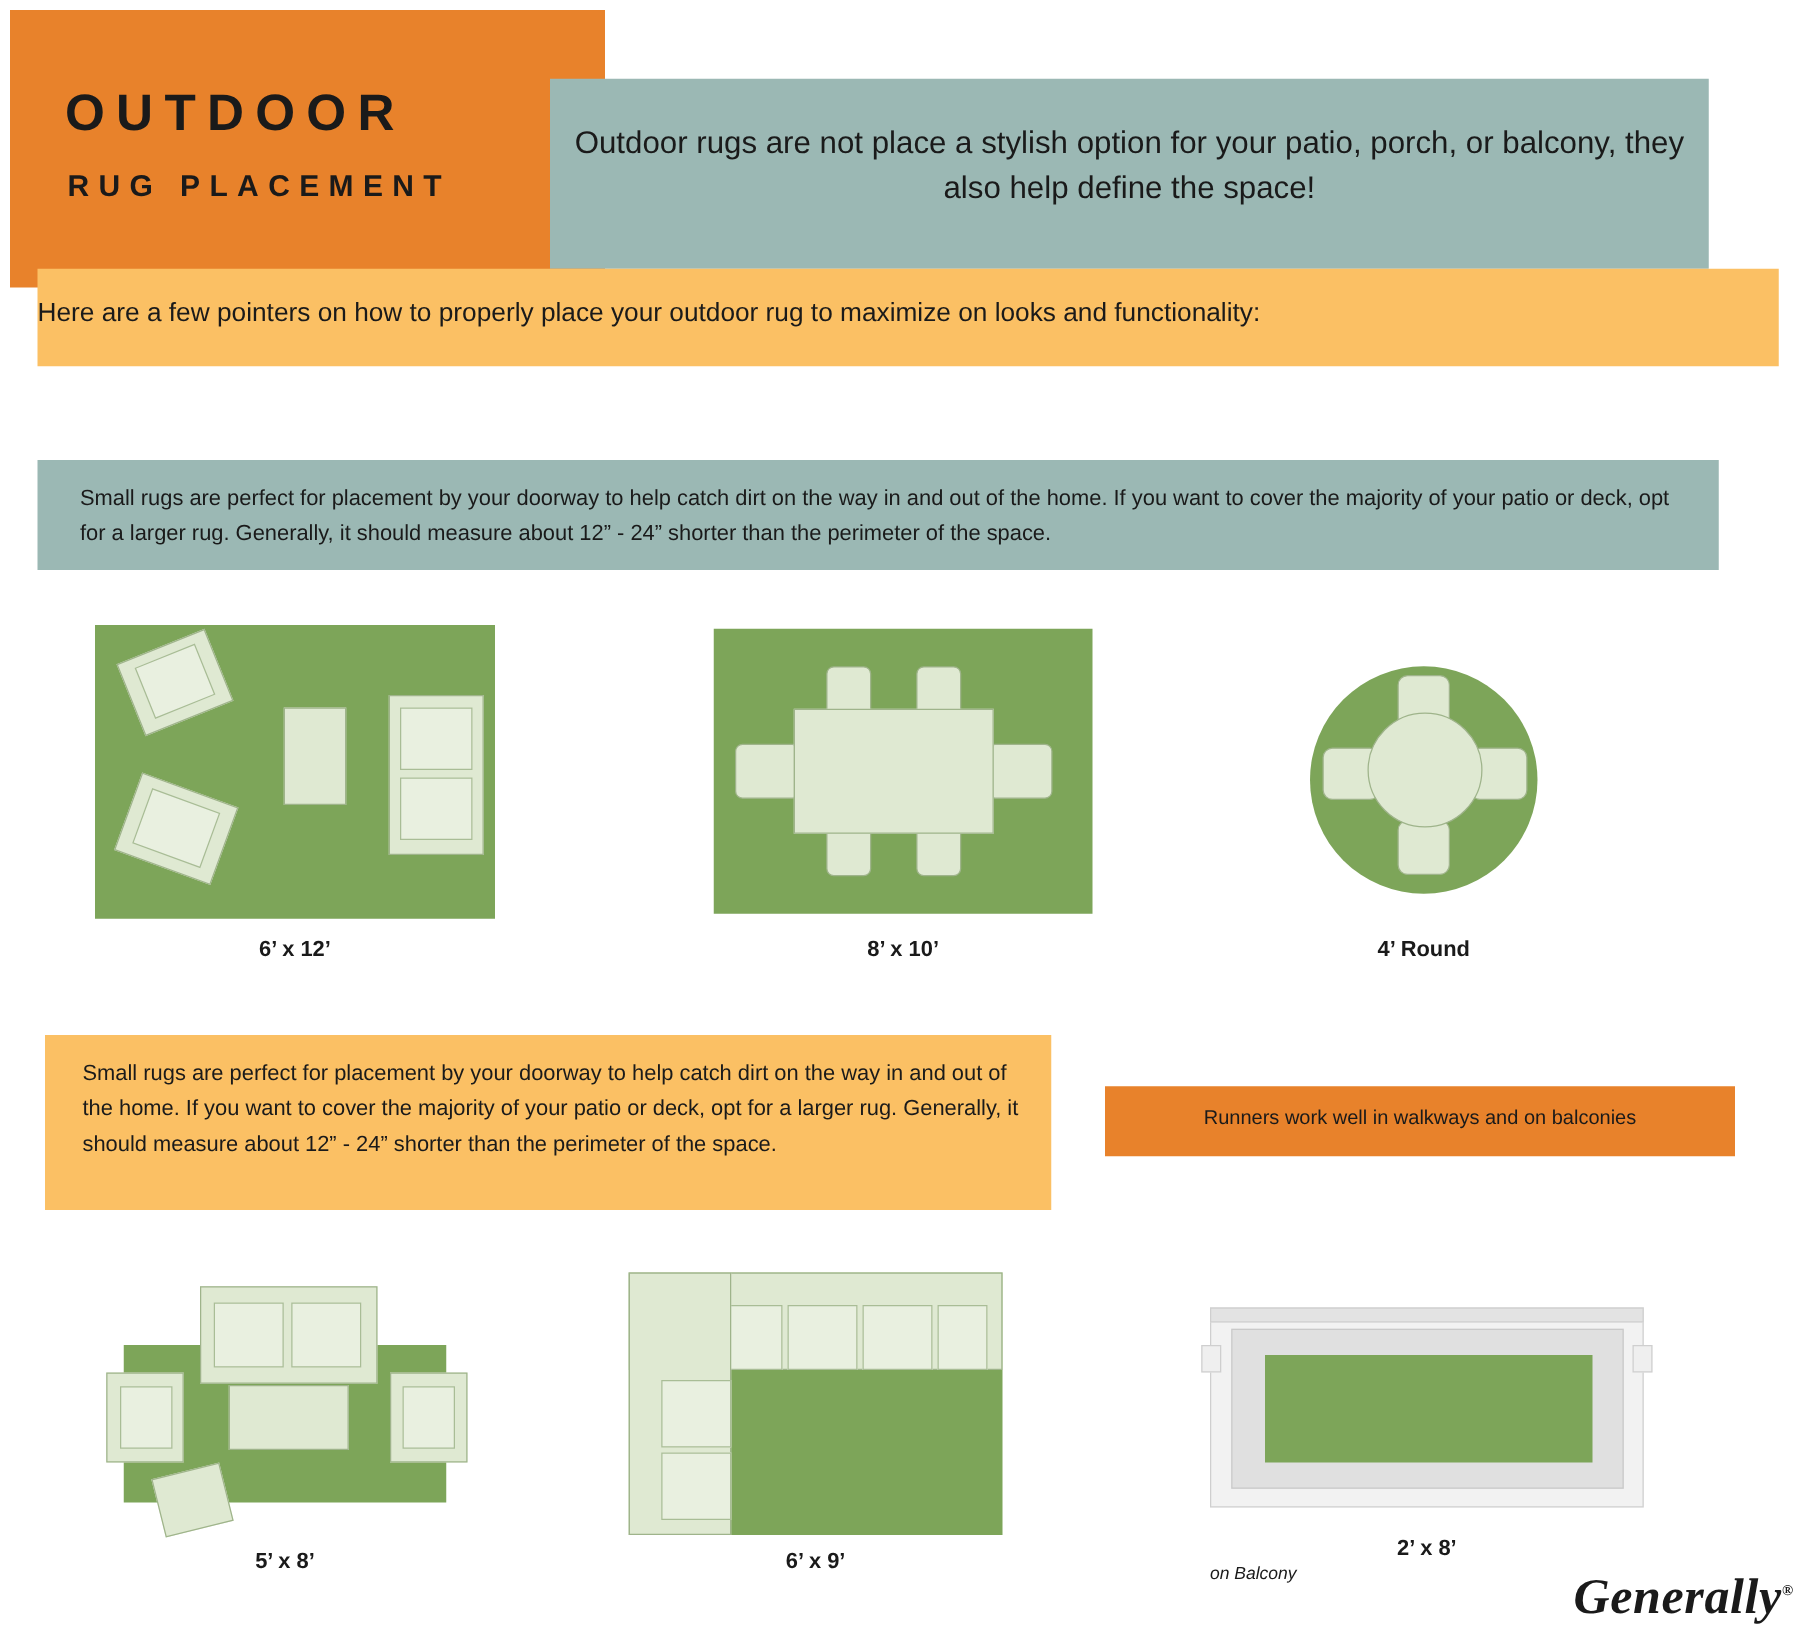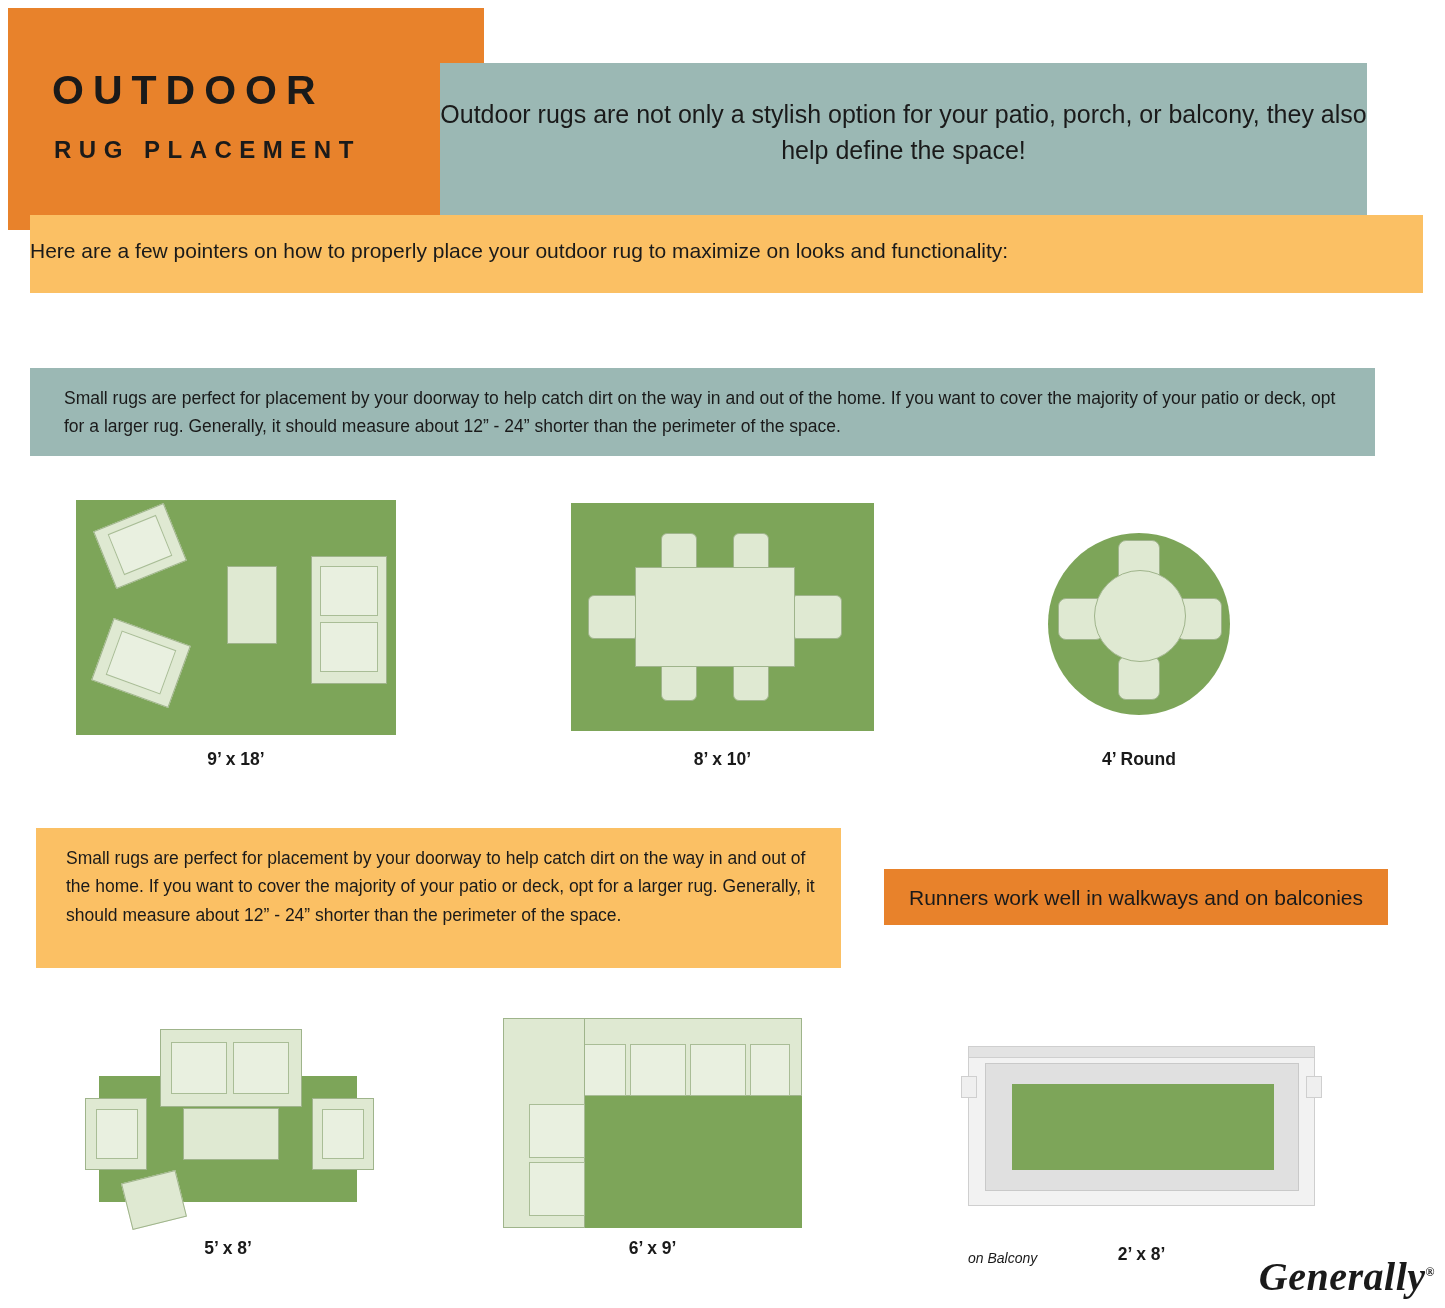--- a/index.html
+++ b/index.html
@@ -132,21 +132,21 @@
     width: 504px;
     height: 56px;
     background: #e8822b;
   }
   .band-orange .txt {
     position: absolute;
     left: 0;
     top: 17px;
     width: 504px;
     text-align: center;
-    font-size: 21px;
+    font-size: 16px;
     color: #1a1a1a;
   }
 
   
   .rug {
     position: absolute;
     background: #7da559;
   }
   .furn {
     position: absolute;
@@ -197,21 +197,21 @@
 <body>
 
 <div class="page">
 
   <div class="title-block">
     <div class="title-main">OUTDOOR</div>
     <div class="title-sub">RUG PLACEMENT</div>
   </div>
 
   <div class="intro-block">
-    <div class="intro-text">Outdoor rugs are not only a stylish option for your patio, porch, or balcony, they also help define the space!</div>
+    <div class="intro-text">Outdoor rugs are not place a stylish option for your patio, porch, or balcony, they also help define the space!</div>
   </div>
 
   <div class="pointer-block">
     <div class="pointer-text">Here are a few pointers on how to properly place your outdoor rug to maximize on looks and functionality:</div>
   </div>
 
   <div class="band-teal">
     <div class="txt">Small rugs are perfect for placement by your doorway to help catch dirt on the way in and out of the home. If you want to cover the majority of your patio or deck, opt for a larger rug. Generally, it should measure about 12” - 24” shorter than the perimeter of the space.</div>
   </div>
 
@@ -222,21 +222,21 @@
   <div class="furn-lite" style="left:114px; top:523px; width:52px; height:44px; transform:rotate(-22deg); transform-origin:center;"></div>
 
   <div class="furn" style="left:100px; top:630px; width:82px; height:66px; transform:rotate(20deg); transform-origin:center;"></div>
   <div class="furn-lite" style="left:112px; top:639px; width:58px; height:47px; transform:rotate(20deg); transform-origin:center;"></div>
 
   <div class="furn" style="left:227px; top:566px; width:50px; height:78px;"></div>
 
   <div class="furn" style="left:311px; top:556px; width:76px; height:128px;"></div>
   <div class="furn-lite" style="left:320px; top:566px; width:58px; height:50px;"></div>
   <div class="furn-lite" style="left:320px; top:622px; width:58px; height:50px;"></div>
-  <div class="caption" style="left:76px; top:749px; width:320px;">9’ x 18’</div>
+  <div class="caption" style="left:76px; top:749px; width:320px;">6’ x 12’</div>
 
   <div class="rug" style="left:571px; top:503px; width:303px; height:228px;"></div>
 
   <div class="furn" style="left:661px; top:533px; width:36px; height:48px; border-radius:6px 6px 2px 2px;"></div>
   <div class="furn" style="left:733px; top:533px; width:36px; height:48px; border-radius:6px 6px 2px 2px;"></div>
 
   <div class="furn" style="left:661px; top:653px; width:36px; height:48px; border-radius:2px 2px 6px 6px;"></div>
   <div class="furn" style="left:733px; top:653px; width:36px; height:48px; border-radius:2px 2px 6px 6px;"></div>
 
   <div class="furn" style="left:588px; top:595px; width:48px; height:44px; border-radius:6px 2px 2px 6px;"></div>
@@ -289,20 +289,20 @@
   <div class="furn-lite" style="left:529px; top:1104px; width:56px; height:54px;"></div>
   <div class="furn-lite" style="left:529px; top:1162px; width:56px; height:54px;"></div>
   <div class="caption" style="left:503px; top:1238px; width:299px;">6’ x 9’</div>
 
   <div class="furn-lite" style="left:968px; top:1046px; width:347px; height:160px; background:#f2f2f2; border:1.5px solid #cfcfcf;"></div>
   <div class="furn-lite" style="left:968px; top:1046px; width:347px; height:12px; background:#e3e3e3; border:1.5px solid #cfcfcf;"></div>
   <div class="furn-lite" style="left:985px; top:1063px; width:314px; height:128px; background:#e0e0e0; border:1.5px solid #c9c9c9;"></div>
   <div class="furn-lite" style="left:961px; top:1076px; width:16px; height:22px; background:#efefef; border:1.5px solid #cfcfcf;"></div>
   <div class="furn-lite" style="left:1306px; top:1076px; width:16px; height:22px; background:#efefef; border:1.5px solid #cfcfcf;"></div>
   <div class="rug" style="left:1012px; top:1084px; width:262px; height:86px;"></div>
-  <div class="caption" style="left:968px; top:1228px; width:347px;margin-top:16px;">2’ x 8’</div>
+  <div class="caption" style="left:968px; top:1228px; width:347px;">2’ x 8’</div>
   <div class="caption-sub" style="left:968px; top:1250px; width:347px;">on Balcony</div>
 
   <div class="brand">
     <span>Generally</span><sup>®</sup>
   </div>
 
 </div>
 
 </body></html>

